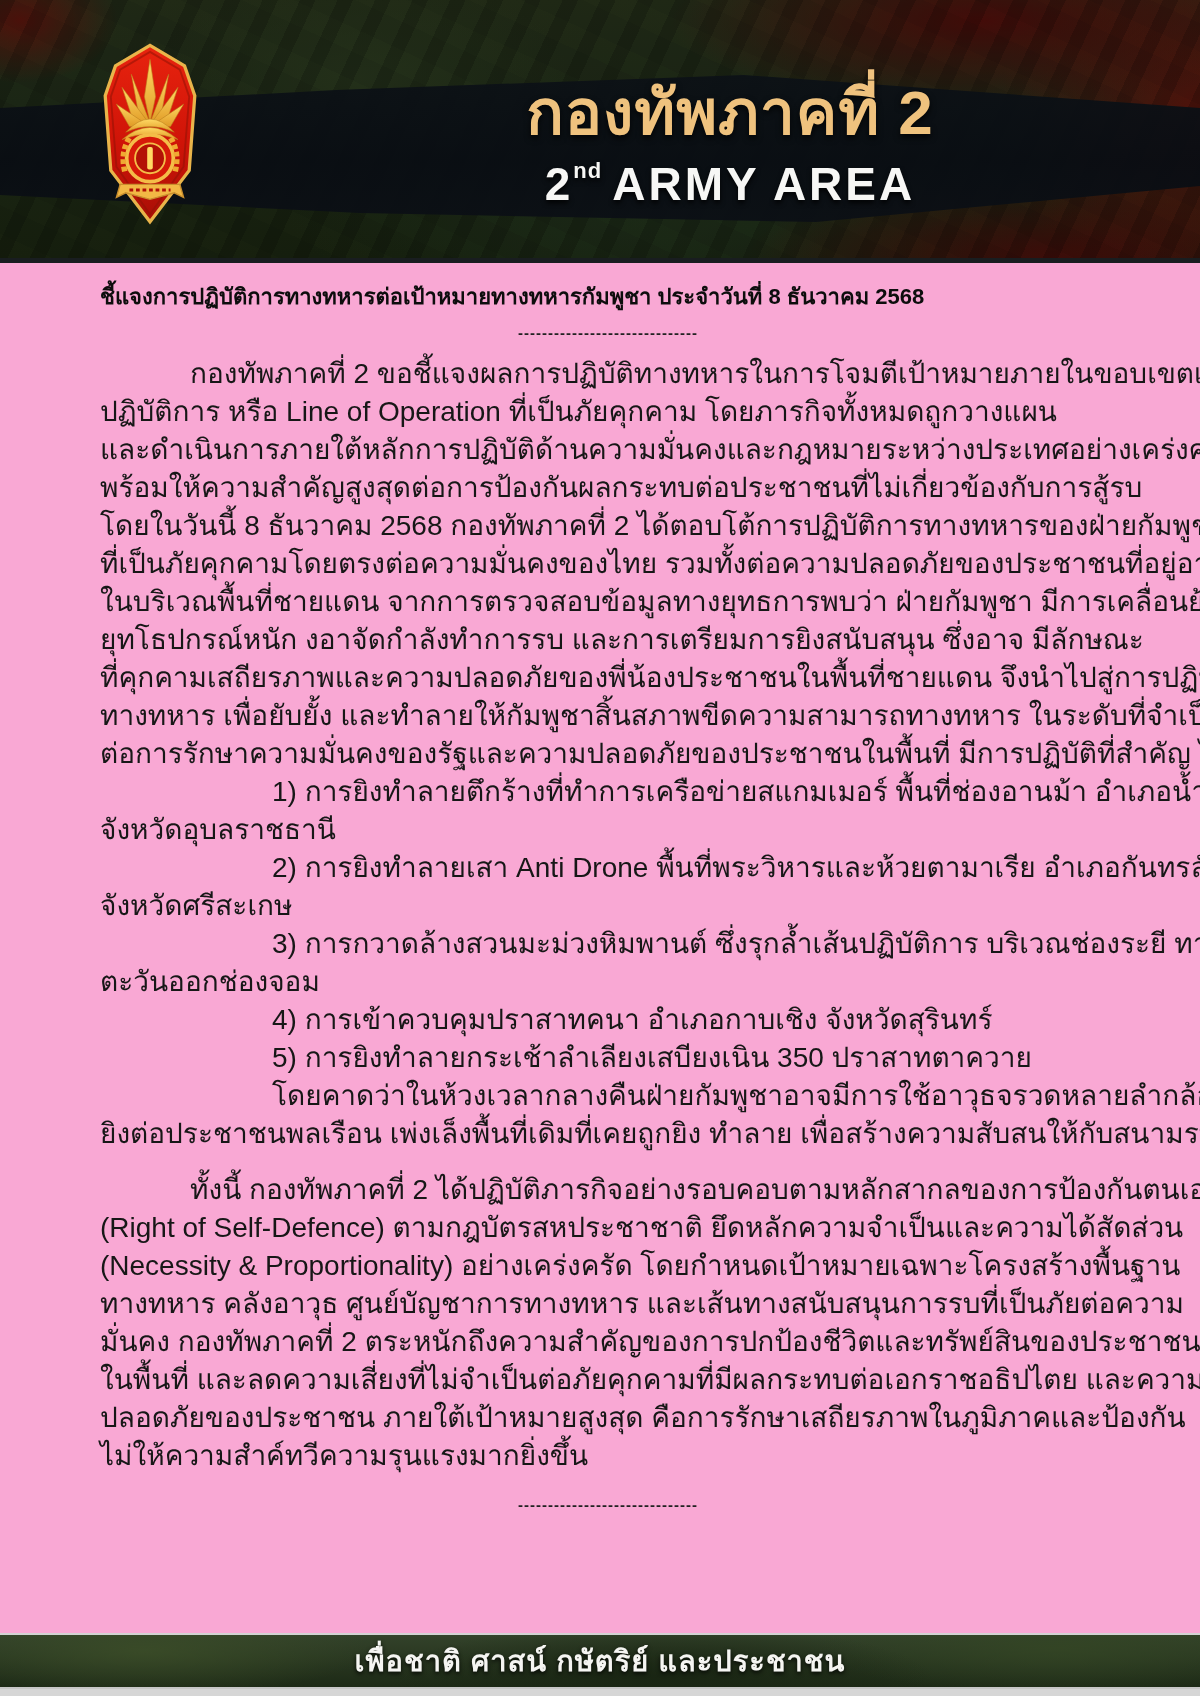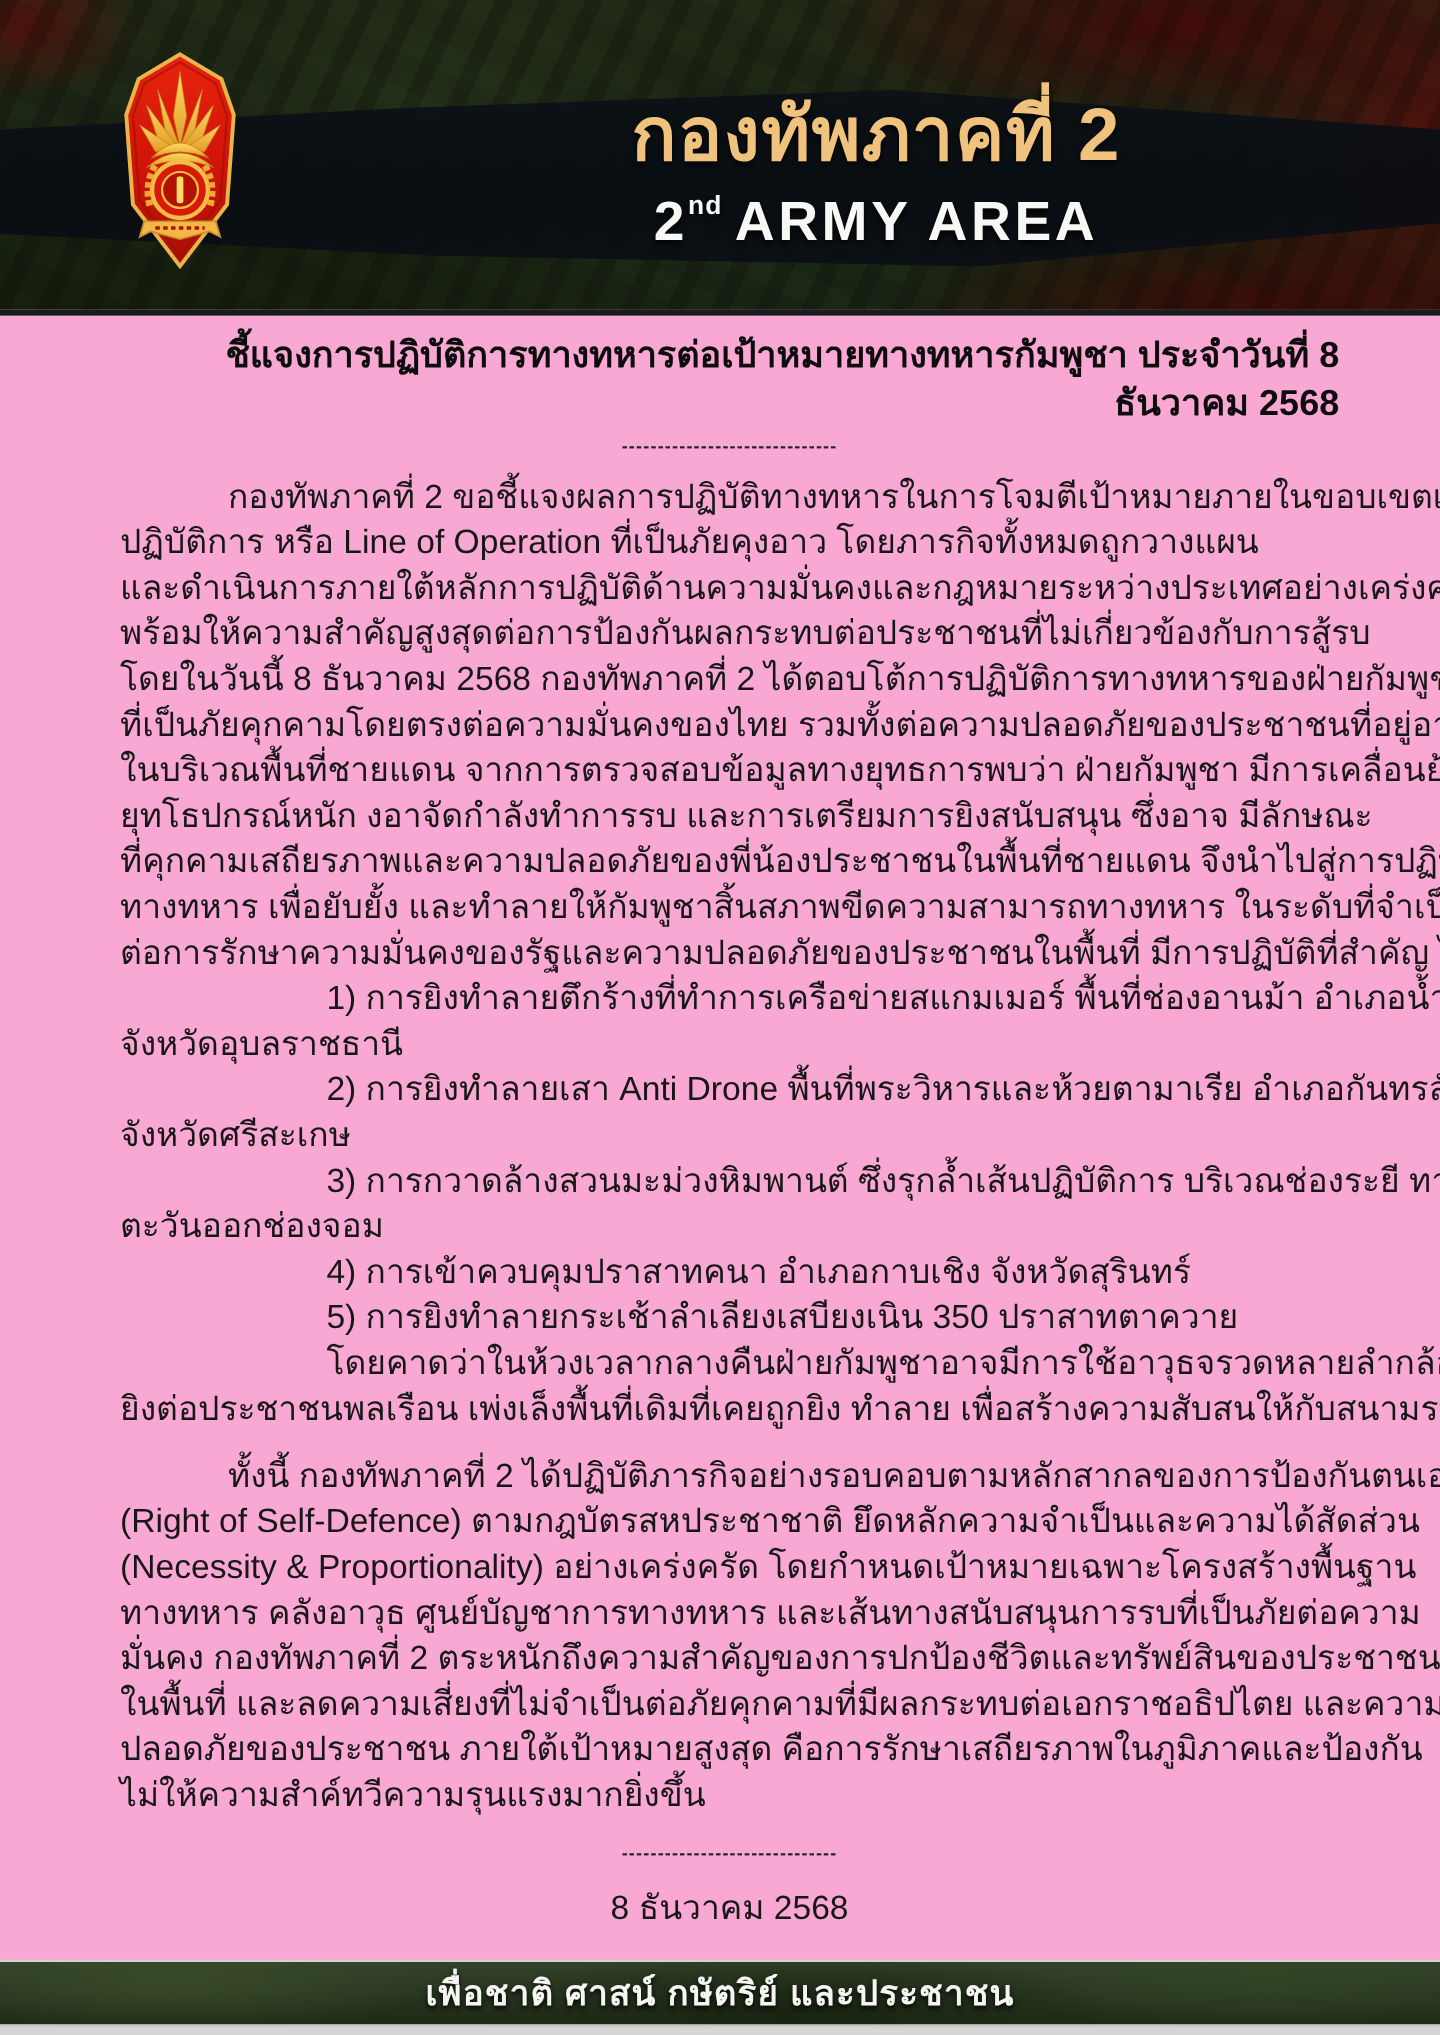--- a/index.html
+++ b/index.html
@@ -50,22 +50,22 @@
   }
   .hdr-sub sup{font-size:22px;letter-spacing:1px;vertical-align:22px;margin-right:10px;}
 
   
   .doc{
     position:absolute;top:263px;left:0;width:1200px;
     padding:0 84px 0 100px;box-sizing:border-box;
     color:#161616;
   }
   .doc-title{
-    margin:14px 0 0 0;text-align:right;
-    font-size:30px;font-weight:bold;color:#0d0d0d;line-height:40px;
+    margin:14px 0 0 0;text-align:left;
+    font-size:22px;font-weight:bold;color:#0d0d0d;line-height:40px;
   }
   .sep{
     text-align:center;color:#222;font-weight:bold;
     font-size:15px;letter-spacing:1px;line-height:20px;
     margin-top:6px;white-space:nowrap;overflow:hidden;
   }
   .blocks{margin-top:12px;}
   .block{margin:0;}
   .block.gap{margin-top:18px;}
   .line{
@@ -152,21 +152,21 @@
     </div>
   </header>
 
   <main class="doc">
     <h1 class="doc-title">ชี้แจงการปฏิบัติการทางทหารต่อเป้าหมายทางทหารกัมพูชา ประจำวันที่ 8 ธันวาคม 2568</h1>
     <div class="sep">------------------------------</div>
 
     <div class="blocks" id="doc-blocks">
         <div class="block">
           <div class="line ind-para">กองทัพภาคที่ 2 ขอชี้แจงผลการปฏิบัติทางทหารในการโจมตีเป้าหมายภายในขอบเขตเส้น</div>
-          <div class="line ind-none">ปฏิบัติการ หรือ Line of Operation ที่เป็นภัยคุงอาว โดยภารกิจทั้งหมดถูกวางแผน</div>
+          <div class="line ind-none">ปฏิบัติการ หรือ Line of Operation ที่เป็นภัยคุกคาม โดยภารกิจทั้งหมดถูกวางแผน</div>
           <div class="line ind-none">และดำเนินการภายใต้หลักการปฏิบัติด้านความมั่นคงและกฎหมายระหว่างประเทศอย่างเคร่งครัด</div>
           <div class="line ind-none">พร้อมให้ความสำคัญสูงสุดต่อการป้องกันผลกระทบต่อประชาชนที่ไม่เกี่ยวข้องกับการสู้รบ</div>
           <div class="line ind-none">โดยในวันนี้ 8 ธันวาคม 2568 กองทัพภาคที่ 2 ได้ตอบโต้การปฏิบัติการทางทหารของฝ่ายกัมพูชา</div>
           <div class="line ind-none">ที่เป็นภัยคุกคามโดยตรงต่อความมั่นคงของไทย รวมทั้งต่อความปลอดภัยของประชาชนที่อยู่อาศัย</div>
           <div class="line ind-none">ในบริเวณพื้นที่ชายแดน จากการตรวจสอบข้อมูลทางยุทธการพบว่า ฝ่ายกัมพูชา มีการเคลื่อนย้าย</div>
           <div class="line ind-none">ยุทโธปกรณ์หนัก งอาจัดกำลังทำการรบ และการเตรียมการยิงสนับสนุน ซึ่งอาจ มีลักษณะ</div>
           <div class="line ind-none">ที่คุกคามเสถียรภาพและความปลอดภัยของพี่น้องประชาชนในพื้นที่ชายแดน จึงนำไปสู่การปฏิบัติ</div>
           <div class="line ind-none">ทางทหาร เพื่อยับยั้ง และทำลายให้กัมพูชาสิ้นสภาพขีดความสามารถทางทหาร ในระดับที่จำเป็น</div>
           <div class="line ind-none">ต่อการรักษาความมั่นคงของรัฐและความปลอดภัยของประชาชนในพื้นที่ มีการปฏิบัติที่สำคัญ ได้แก่</div>
         </div>
@@ -198,21 +198,20 @@
           <div class="line ind-none">(Necessity &amp; Proportionality) อย่างเคร่งครัด โดยกำหนดเป้าหมายเฉพาะโครงสร้างพื้นฐาน</div>
           <div class="line ind-none">ทางทหาร คลังอาวุธ ศูนย์บัญชาการทางทหาร และเส้นทางสนับสนุนการรบที่เป็นภัยต่อความ</div>
           <div class="line ind-none">มั่นคง กองทัพภาคที่ 2 ตระหนักถึงความสำคัญของการปกป้องชีวิตและทรัพย์สินของประชาชน</div>
           <div class="line ind-none">ในพื้นที่ และลดความเสี่ยงที่ไม่จำเป็นต่อภัยคุกคามที่มีผลกระทบต่อเอกราชอธิปไตย และความ</div>
           <div class="line ind-none">ปลอดภัยของประชาชน ภายใต้เป้าหมายสูงสุด คือการรักษาเสถียรภาพในภูมิภาคและป้องกัน</div>
           <div class="line ind-none">ไม่ให้ความสำค์ทวีความรุนแรงมากยิ่งขึ้น</div>
         </div>
       </div>
 
     <div class="sep sep-bottom">------------------------------</div>
-    <div class="doc-date">8 ธันวาคม 2568</div>
   </main>
 
   <footer class="ftr">
     <div class="ftr-band">
       <div class="ftr-motto">เพื่อชาติ ศาสน์ กษัตริย์ และประชาชน</div>
     </div>
     <div class="ftr-strip"></div>
   </footer>
 
 </div>

